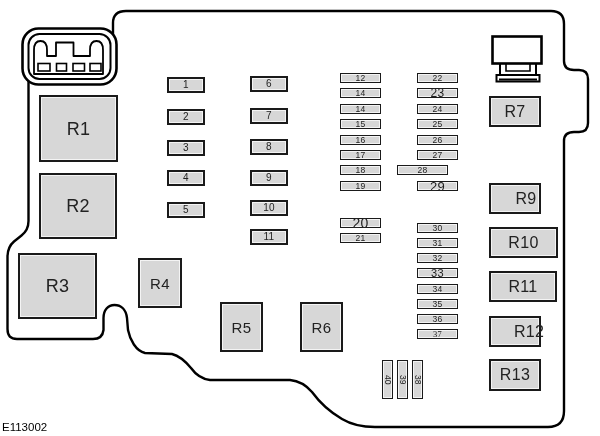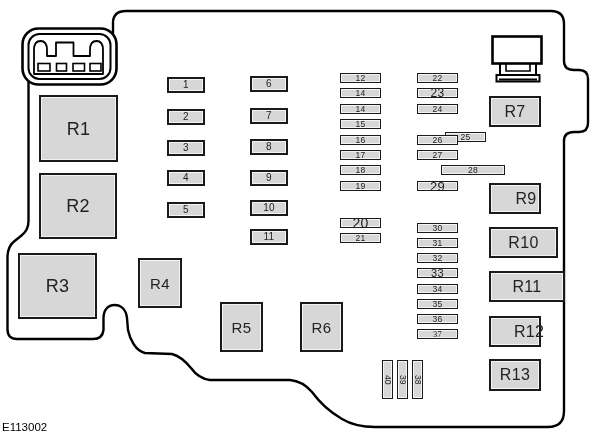--- a/index.html
+++ b/index.html
@@ -72,21 +72,21 @@
   <div id="boxes">
       <div class="box relay" style="left: 39px; top: 95px; width: 79px; height: 67px; font-size: 18px;">R1</div>
       <div class="box relay" style="left: 39px; top: 173px; width: 78px; height: 66px; font-size: 18px;">R2</div>
       <div class="box relay" style="left: 18px; top: 253px; width: 79px; height: 66px; font-size: 18px;">R3</div>
       <div class="box relay" style="left: 138px; top: 258px; width: 44px; height: 50px; font-size: 15px;">R4</div>
       <div class="box relay" style="left: 220px; top: 302px; width: 43px; height: 50px; font-size: 15px;">R5</div>
       <div class="box relay" style="left: 300px; top: 302px; width: 43px; height: 50px; font-size: 15px;">R6</div>
       <div class="box relay" style="left: 489px; top: 96px; width: 52px; height: 31px; font-size: 16px;">R7</div>
       <div class="box relay" style="left: 489px; top: 183px; width: 52px; height: 31px; font-size: 16px; padding-left: 22px;">R9</div>
       <div class="box relay" style="left: 489px; top: 227px; width: 69px; height: 31px; font-size: 16px;">R10</div>
-      <div class="box relay" style="left: 489px; top: 271px; width: 76px; height: 31px; font-size: 16px;">R11</div>
+      <div class="box relay" style="left: 489px; top: 271px; width: 68px; height: 31px; font-size: 16px;">R11</div>
       <div class="box relay" style="left: 489px; top: 316px; width: 52px; height: 31px; font-size: 16px; padding-left: 28px;">R12</div>
       <div class="box relay" style="left: 489px; top: 359px; width: 52px; height: 32px; font-size: 16px;">R13</div>
       <div class="box fuse" style="left: 167px; top: 77px; width: 38px; height: 16px; font-size: 10px; border-width: 2px;">1</div>
       <div class="box fuse" style="left: 167px; top: 109px; width: 38px; height: 16px; font-size: 10px; border-width: 2px;">2</div>
       <div class="box fuse" style="left: 167px; top: 140px; width: 38px; height: 16px; font-size: 10px; border-width: 2px;">3</div>
       <div class="box fuse" style="left: 167px; top: 170px; width: 38px; height: 16px; font-size: 10px; border-width: 2px;">4</div>
       <div class="box fuse" style="left: 167px; top: 202px; width: 38px; height: 16px; font-size: 10px; border-width: 2px;">5</div>
       <div class="box fuse" style="left: 250px; top: 76px; width: 38px; height: 16px; font-size: 10px; border-width: 2px;">6</div>
       <div class="box fuse" style="left: 250px; top: 108px; width: 38px; height: 16px; font-size: 10px; border-width: 2px;">7</div>
       <div class="box fuse" style="left: 250px; top: 139px; width: 38px; height: 16px; font-size: 10px; border-width: 2px;">8</div>
@@ -99,24 +99,24 @@
       <div class="box fuse" style="left: 340px; top: 119px; width: 41px; height: 10px; font-size: 8.5px; border-width: 1.7px;">15</div>
       <div class="box fuse" style="left: 340px; top: 135px; width: 41px; height: 10px; font-size: 8.5px; border-width: 1.7px;">16</div>
       <div class="box fuse" style="left: 340px; top: 150px; width: 41px; height: 10px; font-size: 8.5px; border-width: 1.7px;">17</div>
       <div class="box fuse" style="left: 340px; top: 165px; width: 41px; height: 10px; font-size: 8.5px; border-width: 1.7px;">18</div>
       <div class="box fuse" style="left: 340px; top: 181px; width: 41px; height: 10px; font-size: 8.5px; border-width: 1.7px;">19</div>
       <div class="box fuse" style="left: 340px; top: 218px; width: 41px; height: 10px; font-size: 14px; border-width: 1.7px;">20</div>
       <div class="box fuse" style="left: 340px; top: 233px; width: 41px; height: 10px; font-size: 8.5px; border-width: 1.7px;">21</div>
       <div class="box fuse" style="left: 417px; top: 73px; width: 41px; height: 10px; font-size: 8.5px; border-width: 1.7px;">22</div>
       <div class="box fuse" style="left: 417px; top: 88px; width: 41px; height: 10px; font-size: 12px; border-width: 1.7px;">23</div>
       <div class="box fuse" style="left: 417px; top: 104px; width: 41px; height: 10px; font-size: 8.5px; border-width: 1.7px;">24</div>
-      <div class="box fuse" style="left: 417px; top: 132px; width: 41px; height: 10px; font-size: 8.5px; border-width: 1.7px; margin-left: 28px;">25</div>
+      <div class="box fuse" style="left: 417px; top: 119px; width: 41px; height: 10px; font-size: 8.5px; border-width: 1.7px;">25</div>
       <div class="box fuse" style="left: 417px; top: 135px; width: 41px; height: 10px; font-size: 8.5px; border-width: 1.7px; text-align: center;">26</div>
       <div class="box fuse" style="left: 417px; top: 150px; width: 41px; height: 10px; font-size: 8.5px; border-width: 1.7px;">27</div>
-      <div class="box fuse" style="left: 441px; top: 165px; width: 64px; height: 10px; font-size: 8.5px; border-width: 1.7px;">28</div>
+      <div class="box fuse" style="left: 397px; top: 165px; width: 51px; height: 10px; font-size: 8.5px; border-width: 1.7px;">28</div>
       <div class="box fuse" style="left: 417px; top: 181px; width: 41px; height: 10px; font-size: 13px; border-width: 1.7px;">29</div>
       <div class="box fuse" style="left: 417px; top: 223px; width: 41px; height: 10px; font-size: 8.5px; border-width: 1.7px;">30</div>
       <div class="box fuse" style="left: 417px; top: 238px; width: 41px; height: 10px; font-size: 8.5px; border-width: 1.7px;">31</div>
       <div class="box fuse" style="left: 417px; top: 253px; width: 41px; height: 10px; font-size: 8.5px; border-width: 1.7px;">32</div>
       <div class="box fuse" style="left: 417px; top: 268px; width: 41px; height: 10px; font-size: 11px; border-width: 1.7px;">33</div>
       <div class="box fuse" style="left: 417px; top: 284px; width: 41px; height: 10px; font-size: 8.5px; border-width: 1.7px;">34</div>
       <div class="box fuse" style="left: 417px; top: 299px; width: 41px; height: 10px; font-size: 8.5px; border-width: 1.7px;">35</div>
       <div class="box fuse" style="left: 417px; top: 314px; width: 41px; height: 10px; font-size: 8.5px; border-width: 1.7px;">36</div>
       <div class="box fuse" style="left: 417px; top: 329px; width: 41px; height: 10px; font-size: 8.5px; border-width: 1.7px; font-family: Liberation Serif, serif;">37</div>
       <div class="box fuse vert" style="left: 382px; top: 360px; width: 11px; height: 39px; font-size: 8.5px; border-width: 1.7px;">40</div>

